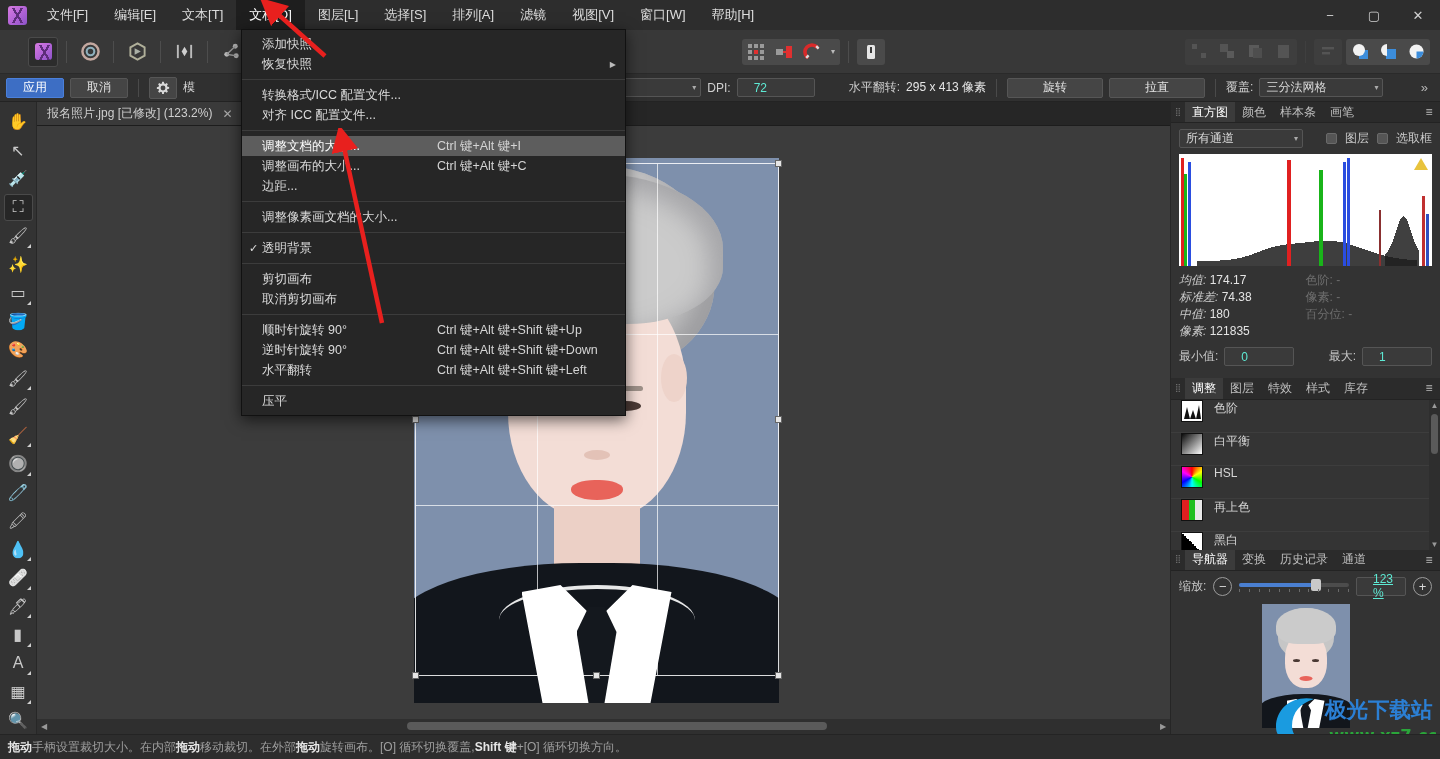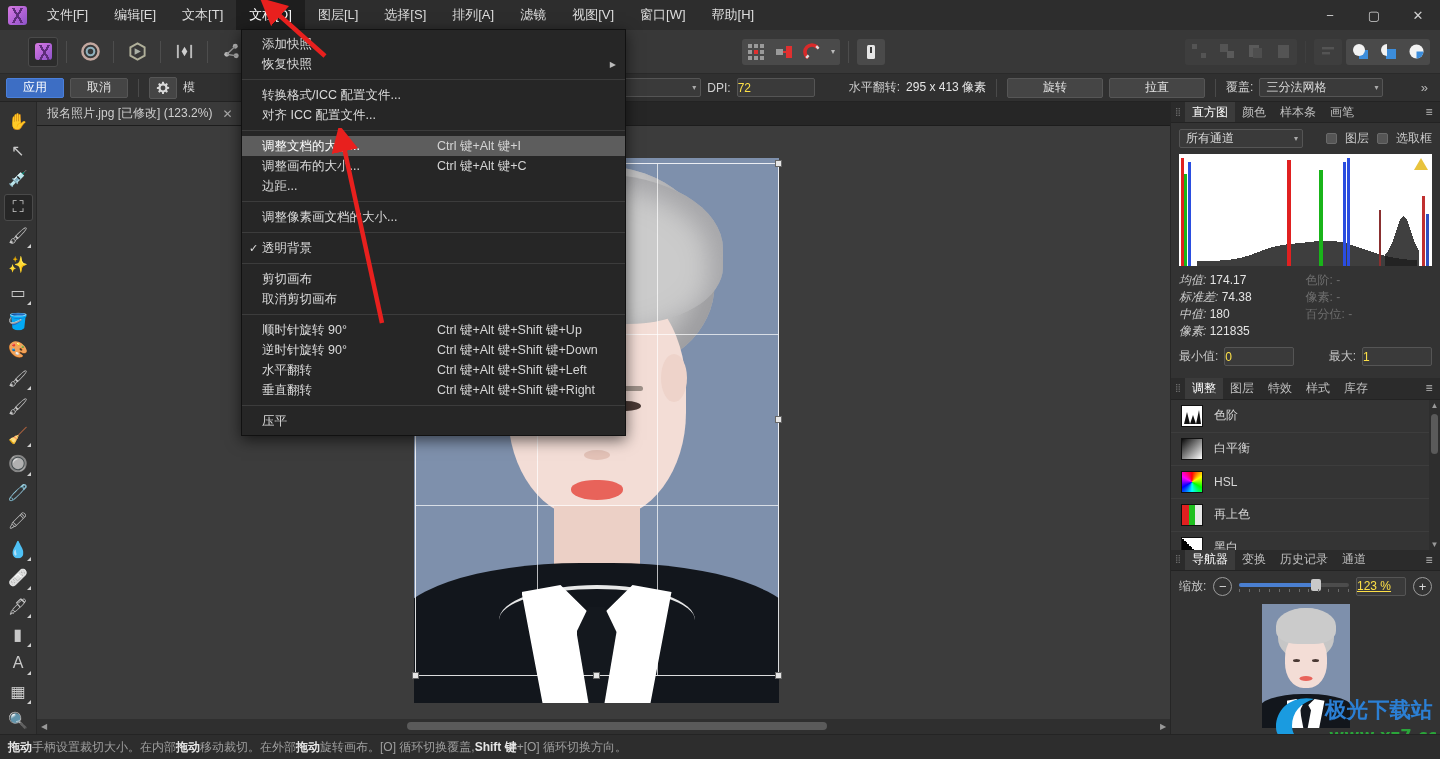--- a/index.html
+++ b/index.html
@@ -82,21 +82,21 @@
   .opt-label{ color:#d0d0d0; font-size:12px; white-space:nowrap; }
   .opt-sep{ width:1px;height:18px;background:#4a4a4a; margin:0 4px; }
   .select{
     height:19px; background:#3a3a3a; border:1px solid #555; border-radius:2px;
     color:#dcdcdc; font-size:12px; display:flex; align-items:center;
     padding:0 4px 0 6px; position:relative; white-space:nowrap;
   }
   .select .car{ margin-left:auto; padding-left:10px; font-size:8px; color:#aaa; }
   .inp{
     height:19px; background:#3a3a3a; border:1px solid #555; border-radius:2px;
-    color:#fde047; font-size:12px; display:flex;align-items:center; padding:0 0;
+    color:#5eead4; font-size:12px; display:flex;align-items:center; padding:0 16px;
   }
   .gear-btn{
     width:28px;height:22px;border-radius:2px;background:#454545;border:1px solid #565656;
     display:flex;align-items:center;justify-content:center;color:#d8d8d8;font-size:14px;
   }
   .chev-more{ margin-left:auto; color:#b6b6b6; font-size:13px; padding-right:6px; }
 
   
   .toolrail{
     position:absolute; left:0; top:102px; width:37px; bottom:25px;
@@ -245,21 +245,21 @@
   .stats{ display:flex; margin-top:6px; font-size:12px; }
   .stats .col{ flex:1; line-height:17px; }
   .stats .k{ color:#c9c9c9;font-style:italic; } .stats .v{ color:#e4e4e4; }
   .stats .dim{ color:#6e6e6e; }
   .minmax{ display:flex; align-items:center; gap:6px; margin-top:7px; font-size:12px; }
   .minmax .inp{ width:70px; }
 
   .adj-tabs{ margin-top:8px; }
   .adj-list{ flex:0 0 auto; height:150px; overflow:hidden; position:relative; background:#343434; }
   .adj-item{
-    height:33px; display:flex; align-items:center; gap:11px; padding:0 10px;
+    height:33px; display:flex; align-items:flex-start; gap:11px; padding:0 10px;
     border-bottom:1px solid #3d3d3d; font-size:12px; color:#d6d6d6;
   }
   .adj-ico{ width:22px;height:22px;border:1px solid #111; flex:0 0 auto; }
   .adj-sb{ position:absolute; right:0; top:0; bottom:0; width:11px; background:#2e2e2e; }
   .adj-sb .up,.adj-sb .dn{ color:#9a9a9a;font-size:8px;text-align:center;line-height:11px; }
   .adj-sb .th{ position:absolute;left:2px;top:14px;width:7px;height:40px;background:#5a5a5a;border-radius:4px; }
 
   .nav-body{ padding:6px 8px; }
   .zoomrow{ display:flex; align-items:center; gap:7px; }
   .circbtn{
@@ -1090,24 +1090,20 @@
         <span class="sc">Ctrl 键+Alt 键+Shift 键+Up</span>
       </div>
       <div class="mi">
         <span>逆时针旋转 90°</span>
         <span class="sc">Ctrl 键+Alt 键+Shift 键+Down</span>
       </div>
       <div class="mi">
         <span>水平翻转</span>
         <span class="sc">Ctrl 键+Alt 键+Shift 键+Left</span>
       </div>
-      <div class="mi">
-        <span>垂直翻转</span>
-        <span class="sc">Ctrl 键+Alt 键+Shift 键+Right</span>
-      </div>
       <div class="msep"></div>
       <div class="mi">
         <span>压平</span>
       </div>
     </div>
 
   <svg class="redarrow" style="left:215px;top:0px;width:120px;height:60px" viewBox="0 0 120 60">
     <defs>
         <marker id="ah1" markerWidth="6" markerHeight="6" refX="3" refY="3" orient="auto">
       <path d="M0,0 L6,3 L0,6 Z" fill="#e8201e"></path>

